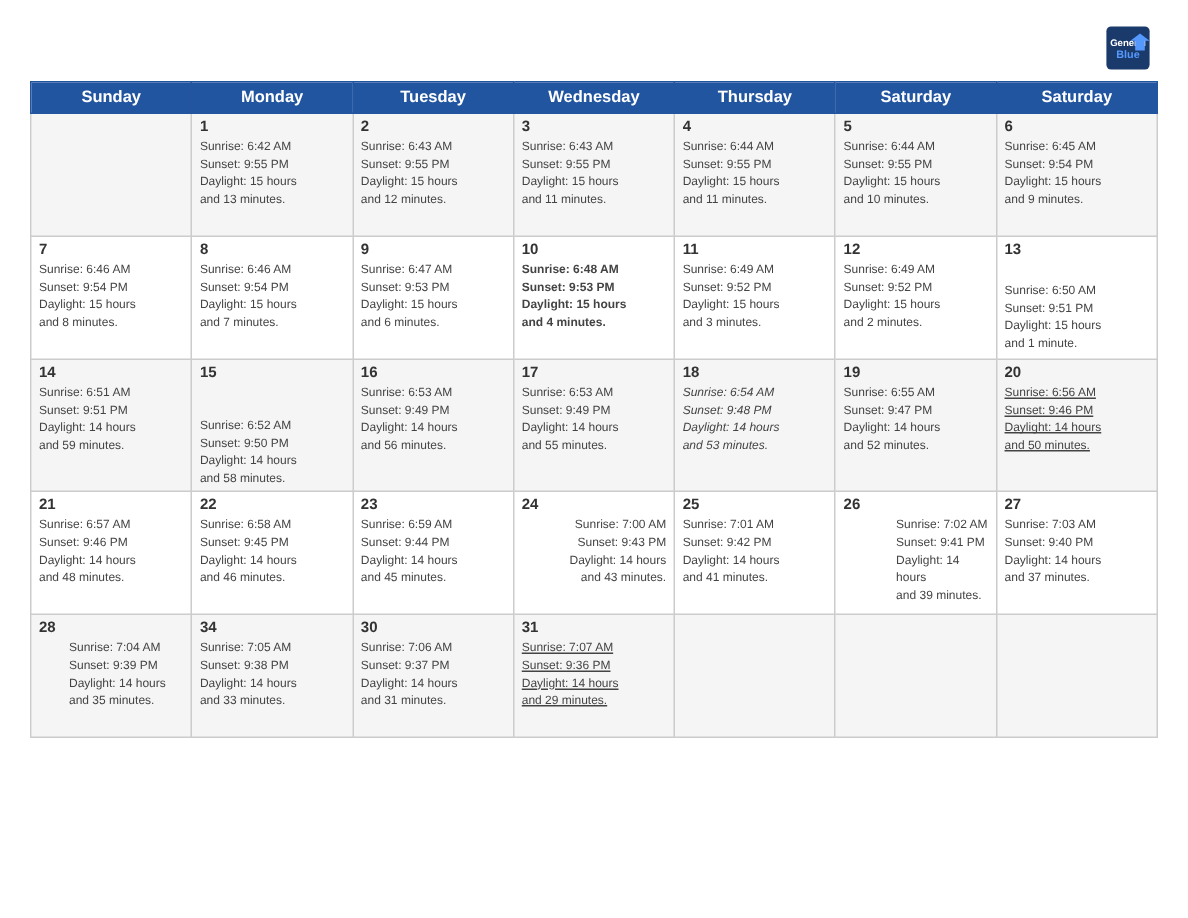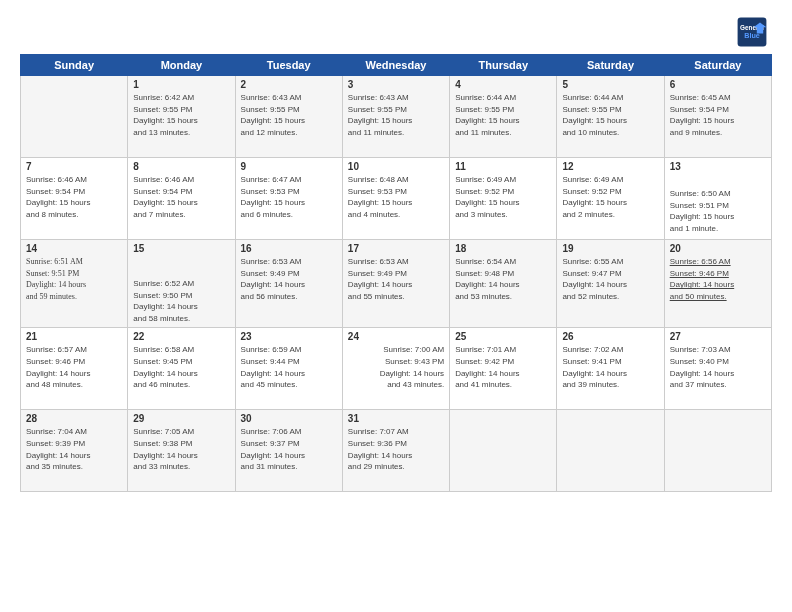--- a/index.html
+++ b/index.html
@@ -182,21 +182,21 @@
           </td>
           <td>
             <span class="day-number">9</span>
             <div class="day-info" style="white-space: pre-line;">Sunrise: 6:47 AM
 Sunset: 9:53 PM
 Daylight: 15 hours
 and 6 minutes.</div>
           </td>
           <td>
             <span class="day-number">10</span>
-            <div class="day-info" style="white-space: pre-line;">Sunrise: 6:48 AM
+            <div class="day-info" style="white-space: pre-line; font-weight: bold;">Sunrise: 6:48 AM
 Sunset: 9:53 PM
 Daylight: 15 hours
 and 4 minutes.</div>
           </td>
           <td>
             <span class="day-number">11</span>
             <div class="day-info" style="white-space: pre-line;">Sunrise: 6:49 AM
 Sunset: 9:52 PM
 Daylight: 15 hours
 and 3 minutes.</div>
@@ -212,21 +212,21 @@
             <span class="day-number">13</span>
             <div class="day-info" style="white-space: pre-line; margin-top: 16px;">Sunrise: 6:50 AM
 Sunset: 9:51 PM
 Daylight: 15 hours
 and 1 minute.</div>
           </td>
         </tr>
         <tr>
           <td>
             <span class="day-number">14</span>
-            <div class="day-info" style="white-space: pre-line; font-family: Liberation Serif, serif;">Sunrise: 6:51 AM
+            <div class="day-info" style="white-space: pre-line;">Sunrise: 6:51 AM
 Sunset: 9:51 PM
 Daylight: 14 hours
 and 59 minutes.</div>
           </td>
           <td>
             <span class="day-number">15</span>
             <div class="day-info" style="white-space: pre-line; margin-top: 24px;">Sunrise: 6:52 AM
 Sunset: 9:50 PM
 Daylight: 14 hours
 and 58 minutes.</div>
@@ -240,21 +240,21 @@
           </td>
           <td>
             <span class="day-number">17</span>
             <div class="day-info" style="white-space: pre-line;">Sunrise: 6:53 AM
 Sunset: 9:49 PM
 Daylight: 14 hours
 and 55 minutes.</div>
           </td>
           <td>
             <span class="day-number">18</span>
-            <div class="day-info" style="white-space: pre-line;">Sunrise: 6:54 AM
+            <div class="day-info" style="white-space: pre-line; font-style: italic;">Sunrise: 6:54 AM
 Sunset: 9:48 PM
 Daylight: 14 hours
 and 53 minutes.</div>
           </td>
           <td>
             <span class="day-number">19</span>
             <div class="day-info" style="white-space: pre-line;">Sunrise: 6:55 AM
 Sunset: 9:47 PM
 Daylight: 14 hours
 and 52 minutes.</div>
@@ -298,58 +298,58 @@
           </td>
           <td>
             <span class="day-number">25</span>
             <div class="day-info" style="white-space: pre-line;">Sunrise: 7:01 AM
 Sunset: 9:42 PM
 Daylight: 14 hours
 and 41 minutes.</div>
           </td>
           <td>
             <span class="day-number">26</span>
-            <div class="day-info" style="white-space: pre-line;">Sunrise: 7:02 AM
+            <div class="day-info" style="white-space: pre-line; margin-left: 35px;">Sunrise: 7:02 AM
 Sunset: 9:41 PM
 Daylight: 14 hours
 and 39 minutes.</div>
           </td>
           <td>
             <span class="day-number">27</span>
             <div class="day-info" style="white-space: pre-line;">Sunrise: 7:03 AM
 Sunset: 9:40 PM
 Daylight: 14 hours
 and 37 minutes.</div>
           </td>
         </tr>
         <tr>
           <td>
             <span class="day-number">28</span>
-            <div class="day-info" style="white-space: pre-line;">Sunrise: 7:04 AM
+            <div class="day-info" style="white-space: pre-line; margin-left: 20px;">Sunrise: 7:04 AM
 Sunset: 9:39 PM
 Daylight: 14 hours
 and 35 minutes.</div>
           </td>
           <td>
-            <span class="day-number">29</span>
+            <span class="day-number">34</span>
             <div class="day-info" style="white-space: pre-line;">Sunrise: 7:05 AM
 Sunset: 9:38 PM
 Daylight: 14 hours
 and 33 minutes.</div>
           </td>
           <td>
             <span class="day-number">30</span>
             <div class="day-info" style="white-space: pre-line;">Sunrise: 7:06 AM
 Sunset: 9:37 PM
 Daylight: 14 hours
 and 31 minutes.</div>
           </td>
           <td>
             <span class="day-number">31</span>
-            <div class="day-info" style="white-space: pre-line;">Sunrise: 7:07 AM
+            <div class="day-info" style="white-space: pre-line; text-decoration: underline;">Sunrise: 7:07 AM
 Sunset: 9:36 PM
 Daylight: 14 hours
 and 29 minutes.</div>
           </td>
           <td></td>
           <td></td>
           <td></td>
         </tr>
       </tbody>
   </table>

